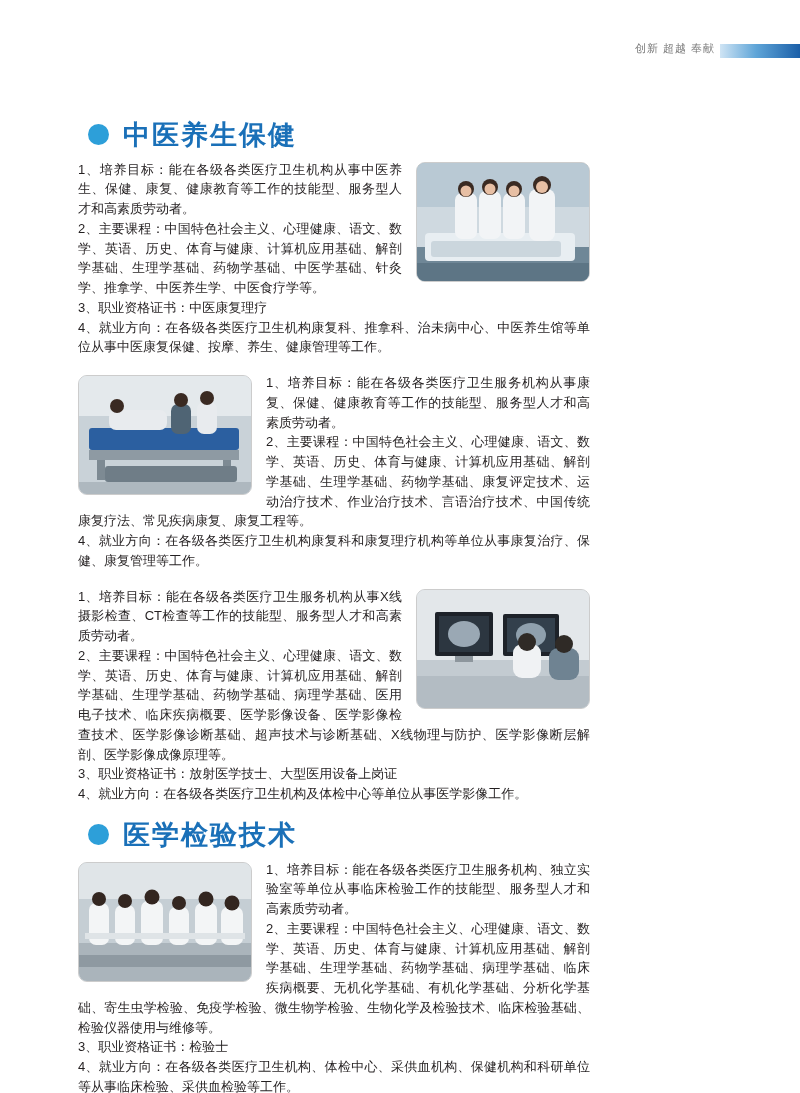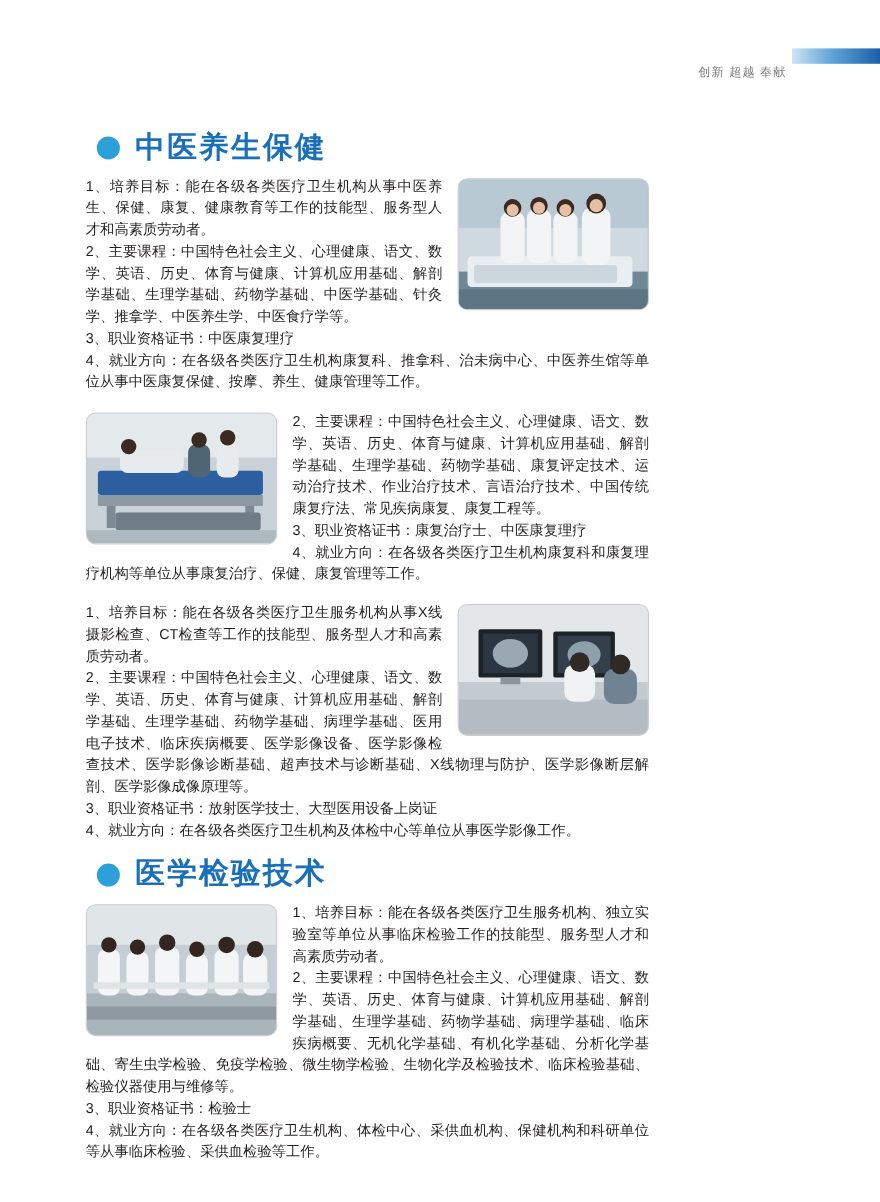--- a/index.html
+++ b/index.html
@@ -20,21 +20,21 @@
   .header {
     position: absolute;
     top: 0;
     left: 0;
     width: 800px;
     height: 80px;
   }
   .header-slogan {
     position: absolute;
     right: 85px;
-    top: 58px;
+    top: 41px;
     font-size: 11px;
     color: #7a7a7a;
     letter-spacing: 1px;
     white-space: nowrap;
   }
   .header-bar {
     position: absolute;
     right: 0;
     top: 44px;
     width: 80px;
@@ -187,22 +187,22 @@
           <rect x="30" y="34" width="58" height="20" rx="7" fill="#e8ebee"></rect>
           <circle cx="38" cy="30" r="7" fill="#3a2a22"></circle>
           <rect x="92" y="28" width="20" height="30" rx="7" fill="#4f6474"></rect>
           <circle cx="102" cy="24" r="7" fill="#3a2a22"></circle>
           <rect x="118" y="26" width="20" height="32" rx="7" fill="#e8ebee"></rect>
           <circle cx="128" cy="22" r="7" fill="#3a2a22"></circle>
           <rect x="0" y="106" width="172" height="12" fill="#aeb8bf"></rect>
         </svg>
       </div>
       <div class="body-block">
+        <p>1、培养目标：能在各级各类医疗卫生服务机构从事康复、保健、健康教育等工作的技能型、服务型人才和高素质劳动者。</p>
         <p>2、主要课程：中国特色社会主义、心理健康、语文、数学、英语、历史、体育与健康、计算机应用基础、解剖学基础、生理学基础、药物学基础、康复评定技术、运动治疗技术、作业治疗技术、言语治疗技术、中国传统康复疗法、常见疾病康复、康复工程等。</p>
-        <p>3、职业资格证书：康复治疗士、中医康复理疗</p>
         <p>4、就业方向：在各级各类医疗卫生机构康复科和康复理疗机构等单位从事康复治疗、保健、康复管理等工作。</p>
       </div>
     </div>
   </div>
 
   <div class="section">
     <div class="floatwrap clearfix">
       <div class="photo float-right">
         <svg width="172" height="118" viewBox="0 0 172 118">
           <rect width="172" height="118" fill="#d9dee2"></rect>

